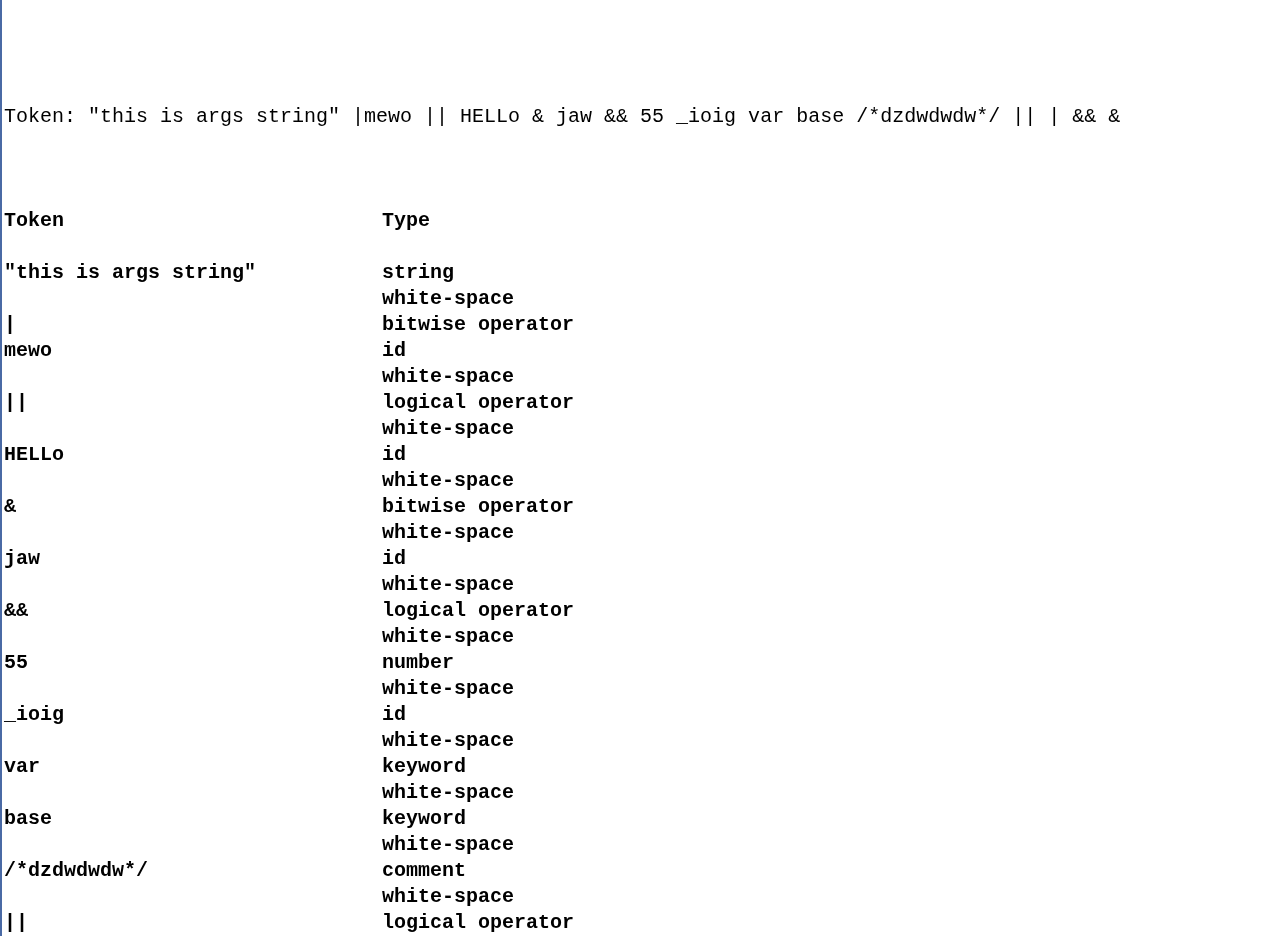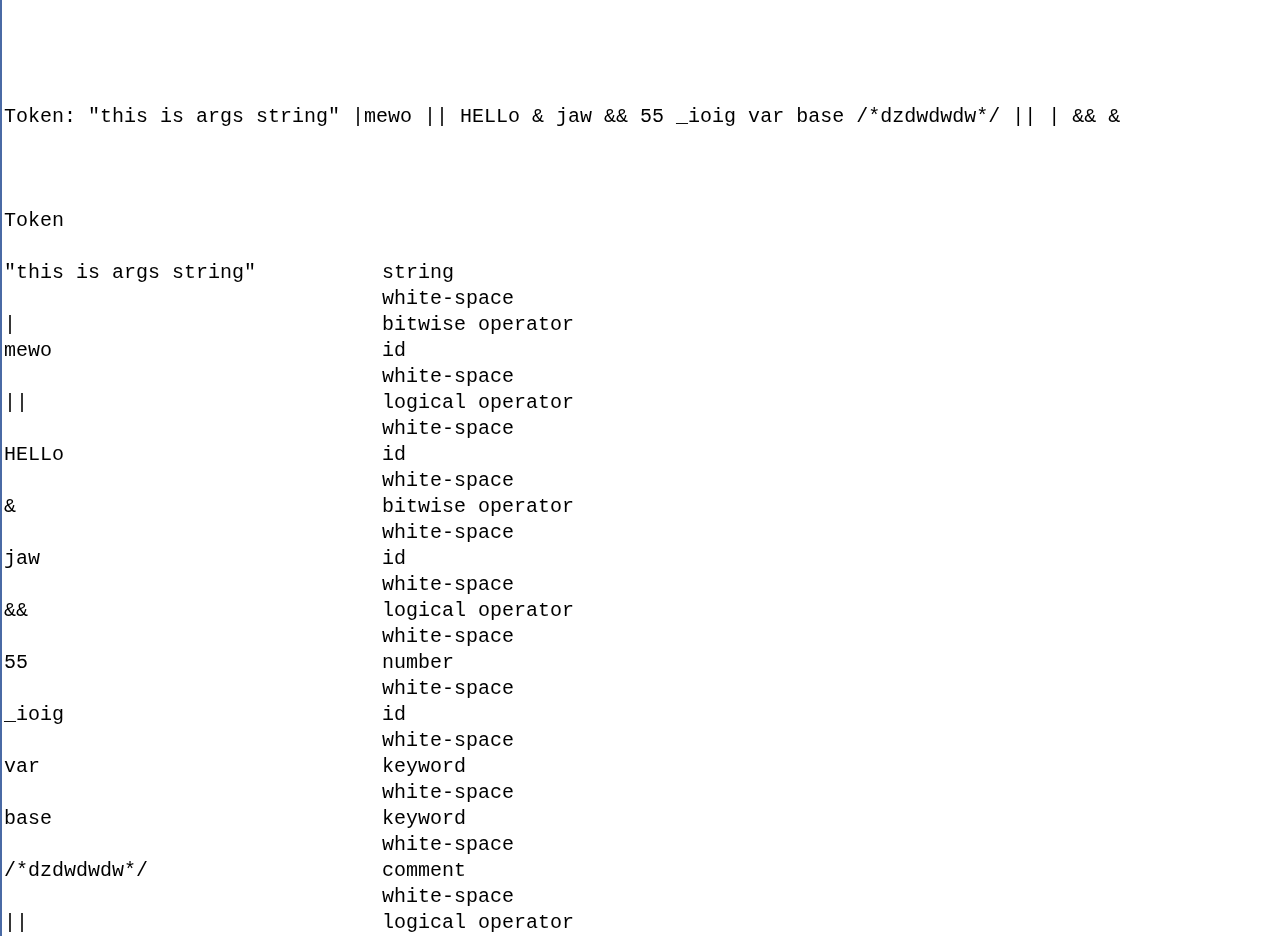--- a/index.html
+++ b/index.html
@@ -11,20 +11,21 @@
       color: #000000;
       width: 1286px;
       height: 936px;
       overflow: hidden;
       border-left: 2px solid #4a6aa5;
       padding-left: 0px;
       white-space: pre;
     }
     .row {
       display: flex;
+      font-weight: bold;
     }
     .col-token {
       width: 380px;
       padding-left: 2px;
     }
     .col-type {
       flex: 1;
     }
     .source-line {
       padding-left: 2px;
@@ -32,17 +33,18 @@
   </style>
 </head>
 <body>
 
 
 
 <div class="source-line"><span>Token: </span><span>"this is args string" |mewo || HELLo &amp; jaw &amp;&amp; 55 _ioig var base /*dzdwdwdw*/ || | &amp;&amp; &amp;</span></div>
 <div class="row">&nbsp;</div>
 <div class="row">
   <div class="col-token">Token</div>
+  <div class="col-type">Type</div>
 </div>
 <div id="rows-container"><div class="row"><div class="col-token">"this is args string"</div><div class="col-type">string</div></div><div class="row"><div class="col-token"></div><div class="col-type">white-space</div></div><div class="row"><div class="col-token">|</div><div class="col-type">bitwise operator</div></div><div class="row"><div class="col-token">mewo</div><div class="col-type">id</div></div><div class="row"><div class="col-token"></div><div class="col-type">white-space</div></div><div class="row"><div class="col-token">||</div><div class="col-type">logical operator</div></div><div class="row"><div class="col-token"></div><div class="col-type">white-space</div></div><div class="row"><div class="col-token">HELLo</div><div class="col-type">id</div></div><div class="row"><div class="col-token"></div><div class="col-type">white-space</div></div><div class="row"><div class="col-token">&amp;</div><div class="col-type">bitwise operator</div></div><div class="row"><div class="col-token"></div><div class="col-type">white-space</div></div><div class="row"><div class="col-token">jaw</div><div class="col-type">id</div></div><div class="row"><div class="col-token"></div><div class="col-type">white-space</div></div><div class="row"><div class="col-token">&amp;&amp;</div><div class="col-type">logical operator</div></div><div class="row"><div class="col-token"></div><div class="col-type">white-space</div></div><div class="row"><div class="col-token">55</div><div class="col-type">number</div></div><div class="row"><div class="col-token"></div><div class="col-type">white-space</div></div><div class="row"><div class="col-token">_ioig</div><div class="col-type">id</div></div><div class="row"><div class="col-token"></div><div class="col-type">white-space</div></div><div class="row"><div class="col-token">var</div><div class="col-type">keyword</div></div><div class="row"><div class="col-token"></div><div class="col-type">white-space</div></div><div class="row"><div class="col-token">base</div><div class="col-type">keyword</div></div><div class="row"><div class="col-token"></div><div class="col-type">white-space</div></div><div class="row"><div class="col-token">/*dzdwdwdw*/</div><div class="col-type">comment</div></div><div class="row"><div class="col-token"></div><div class="col-type">white-space</div></div><div class="row"><div class="col-token">||</div><div class="col-type">logical operator</div></div></div>
 
 
 
 
 </body></html>

